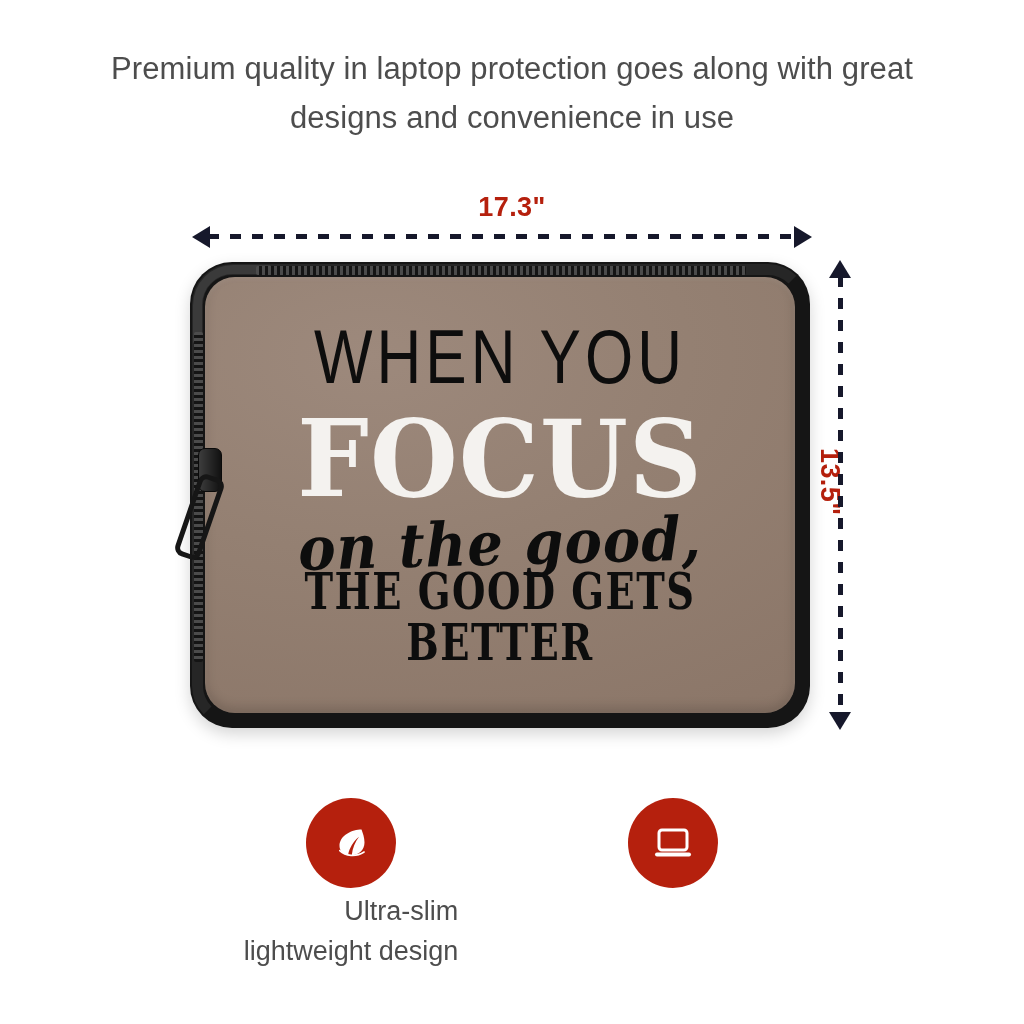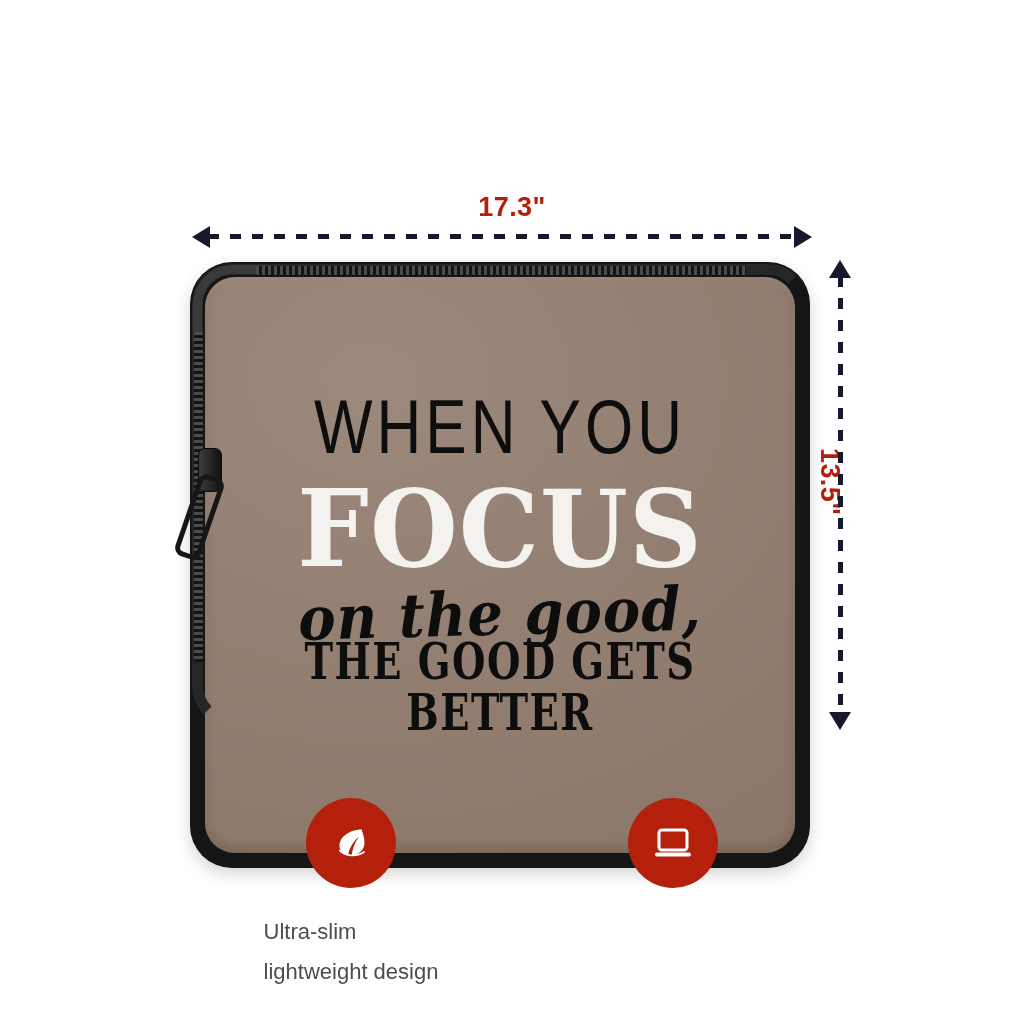--- a/index.html
+++ b/index.html
@@ -74,21 +74,21 @@
   .arrow-down{
     left:829px;top:712px;
     border-left:11px solid transparent;border-right:11px solid transparent;
     border-top:18px solid #16182b;
   }
 
   
   #sleeve{
     position:absolute;
     left:190px;top:262px;
-    width:620px;height:606px;
+    width:620px;height:466px;
     border-radius:42px;
     background:#151515;
     box-shadow:0 6px 16px rgba(0,0,0,.17);
   }
   #sleeve-face{
     position:absolute;
     left:15px;top:15px;right:15px;bottom:15px;
     border-radius:30px;
     background:
       radial-gradient(120% 100% at 28% 18%, #9d897c 0%, #948072 45%, #8b7668 100%);
@@ -203,33 +203,37 @@
   .feature{
     width:322px;
     display:flex;flex-direction:column;align-items:center;
   }
   .fcircle{
     width:90px;height:90px;border-radius:50%;
     background:#b5200d;
     display:flex;align-items:center;justify-content:center;
   }
   .fcaption{
-    margin-top:24px;
+    margin-top:3px;
     color:#4d4d4d;
-    font-size:22px;
+    font-size:27px;
     line-height:40px;
-    text-align:left;
+    text-align:right;
     white-space:pre-line;
   }
 </style>
 </head>
 <body>
 
 <div id="stage">
 
+  <div class="headline">
+    <div>Premium quality in laptop protection goes along with great</div>
+    <div>designs and convenience in use</div>
+  </div>
 
   <div class="dim-label" id="dim-w">17.3"</div>
   <div class="arrow arrow-left"></div>
   <div class="dash-h"></div>
   <div class="arrow arrow-right"></div>
 
   <div class="dim-label" id="dim-h">13.5"</div>
   <div class="arrow arrow-up"></div>
   <div class="dash-v"></div>
   <div class="arrow arrow-down"></div>

